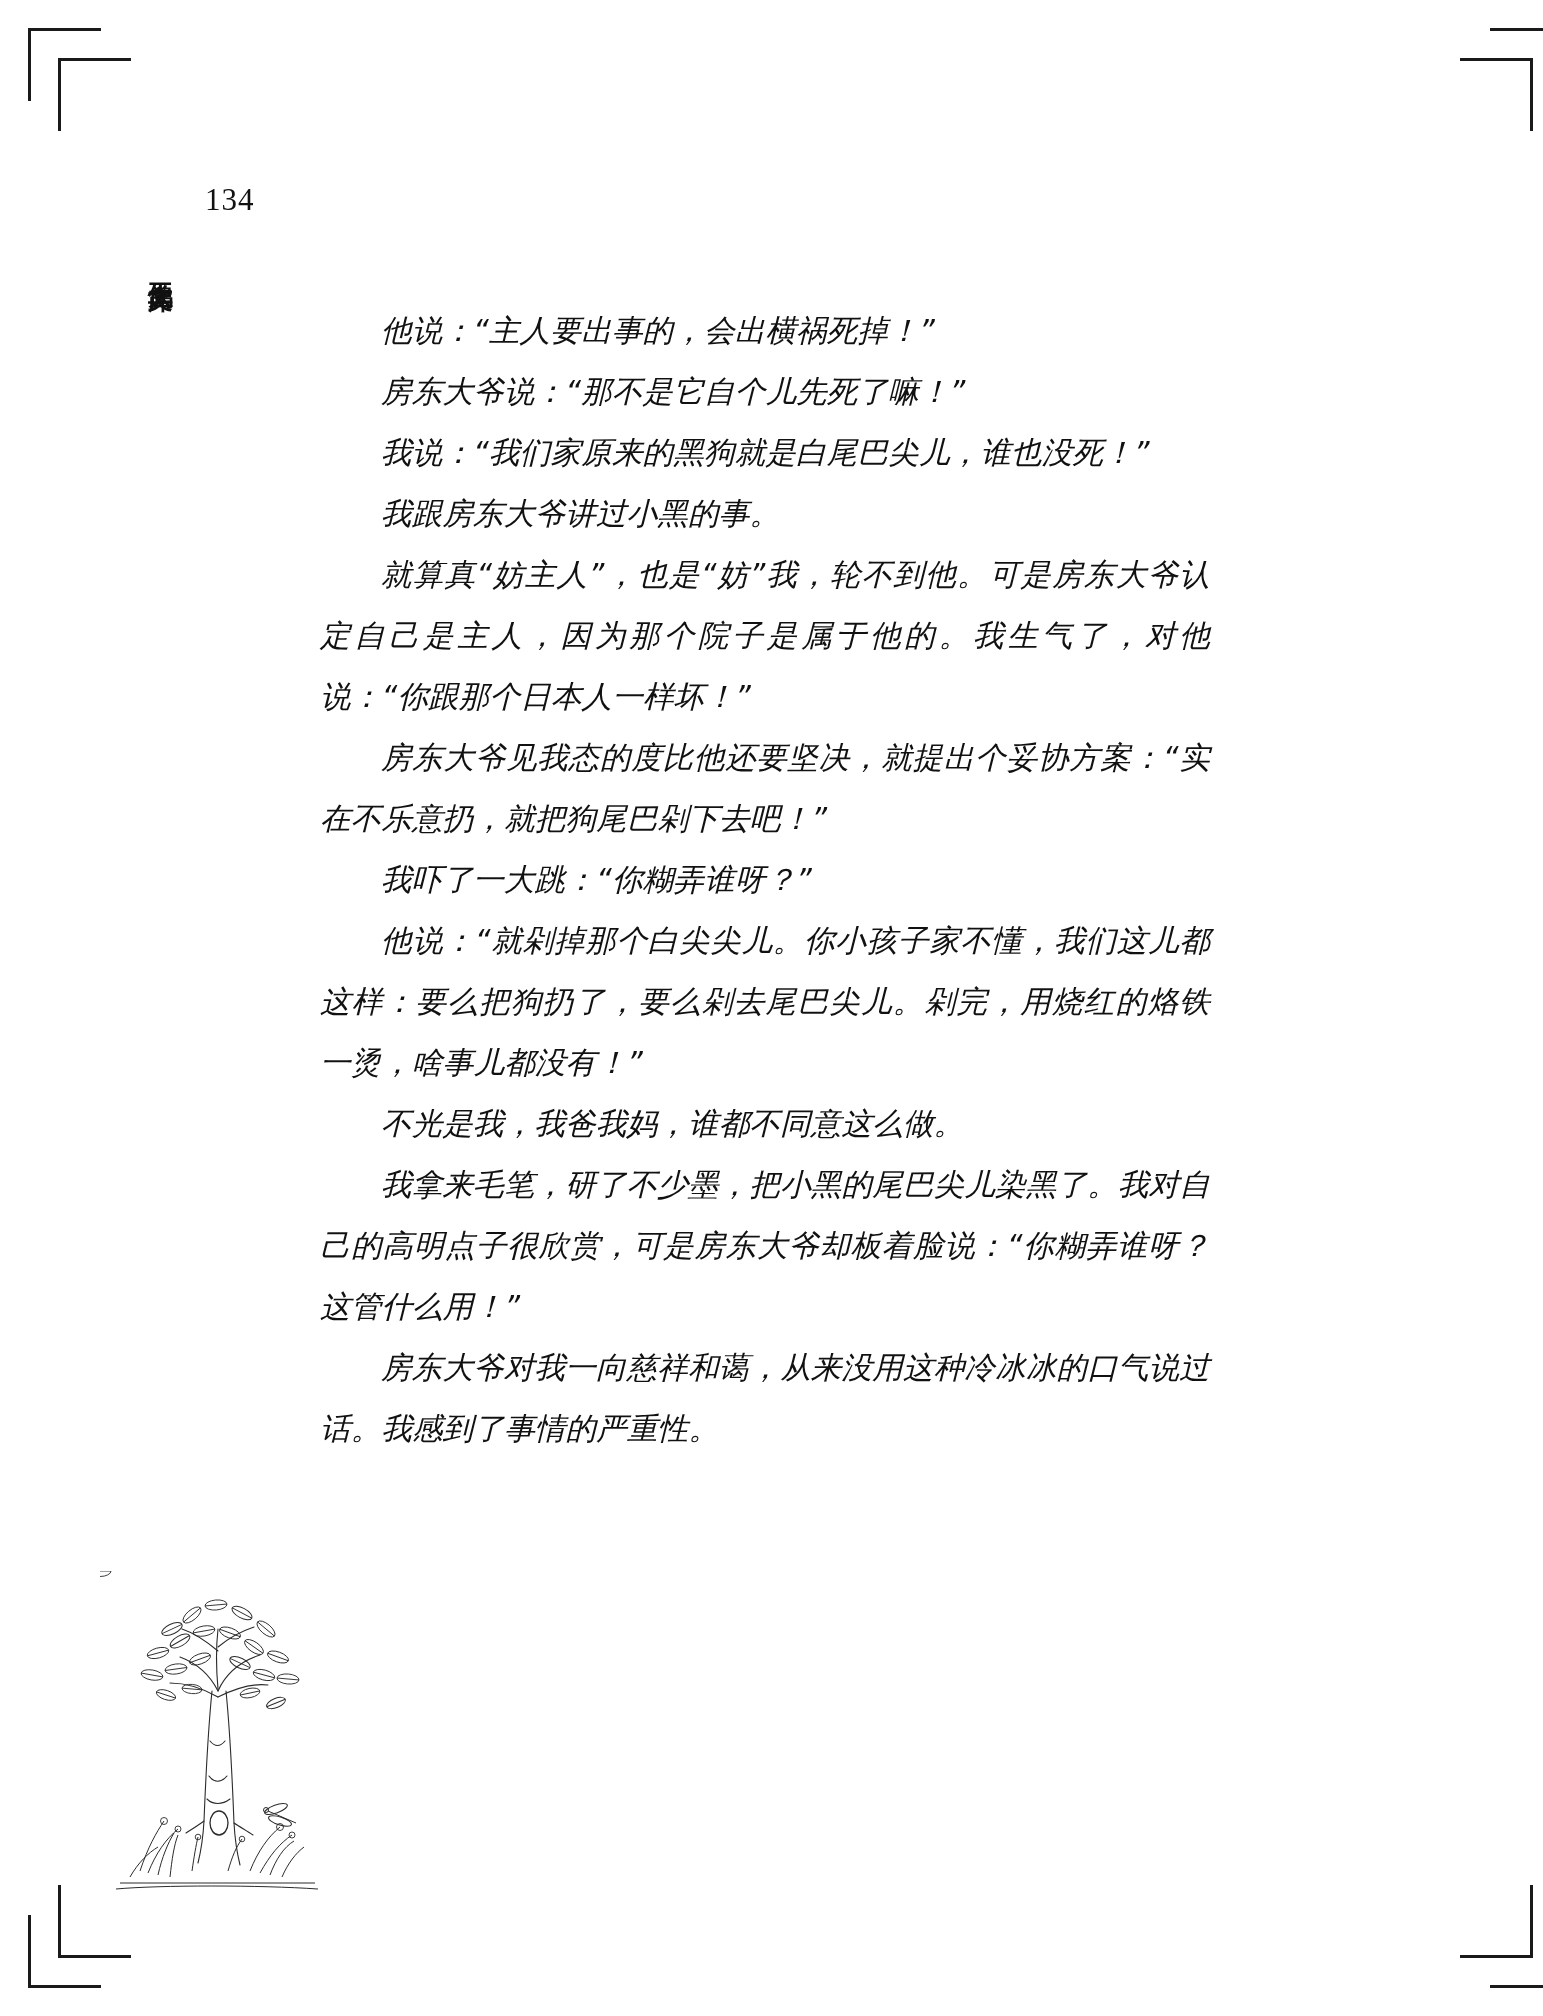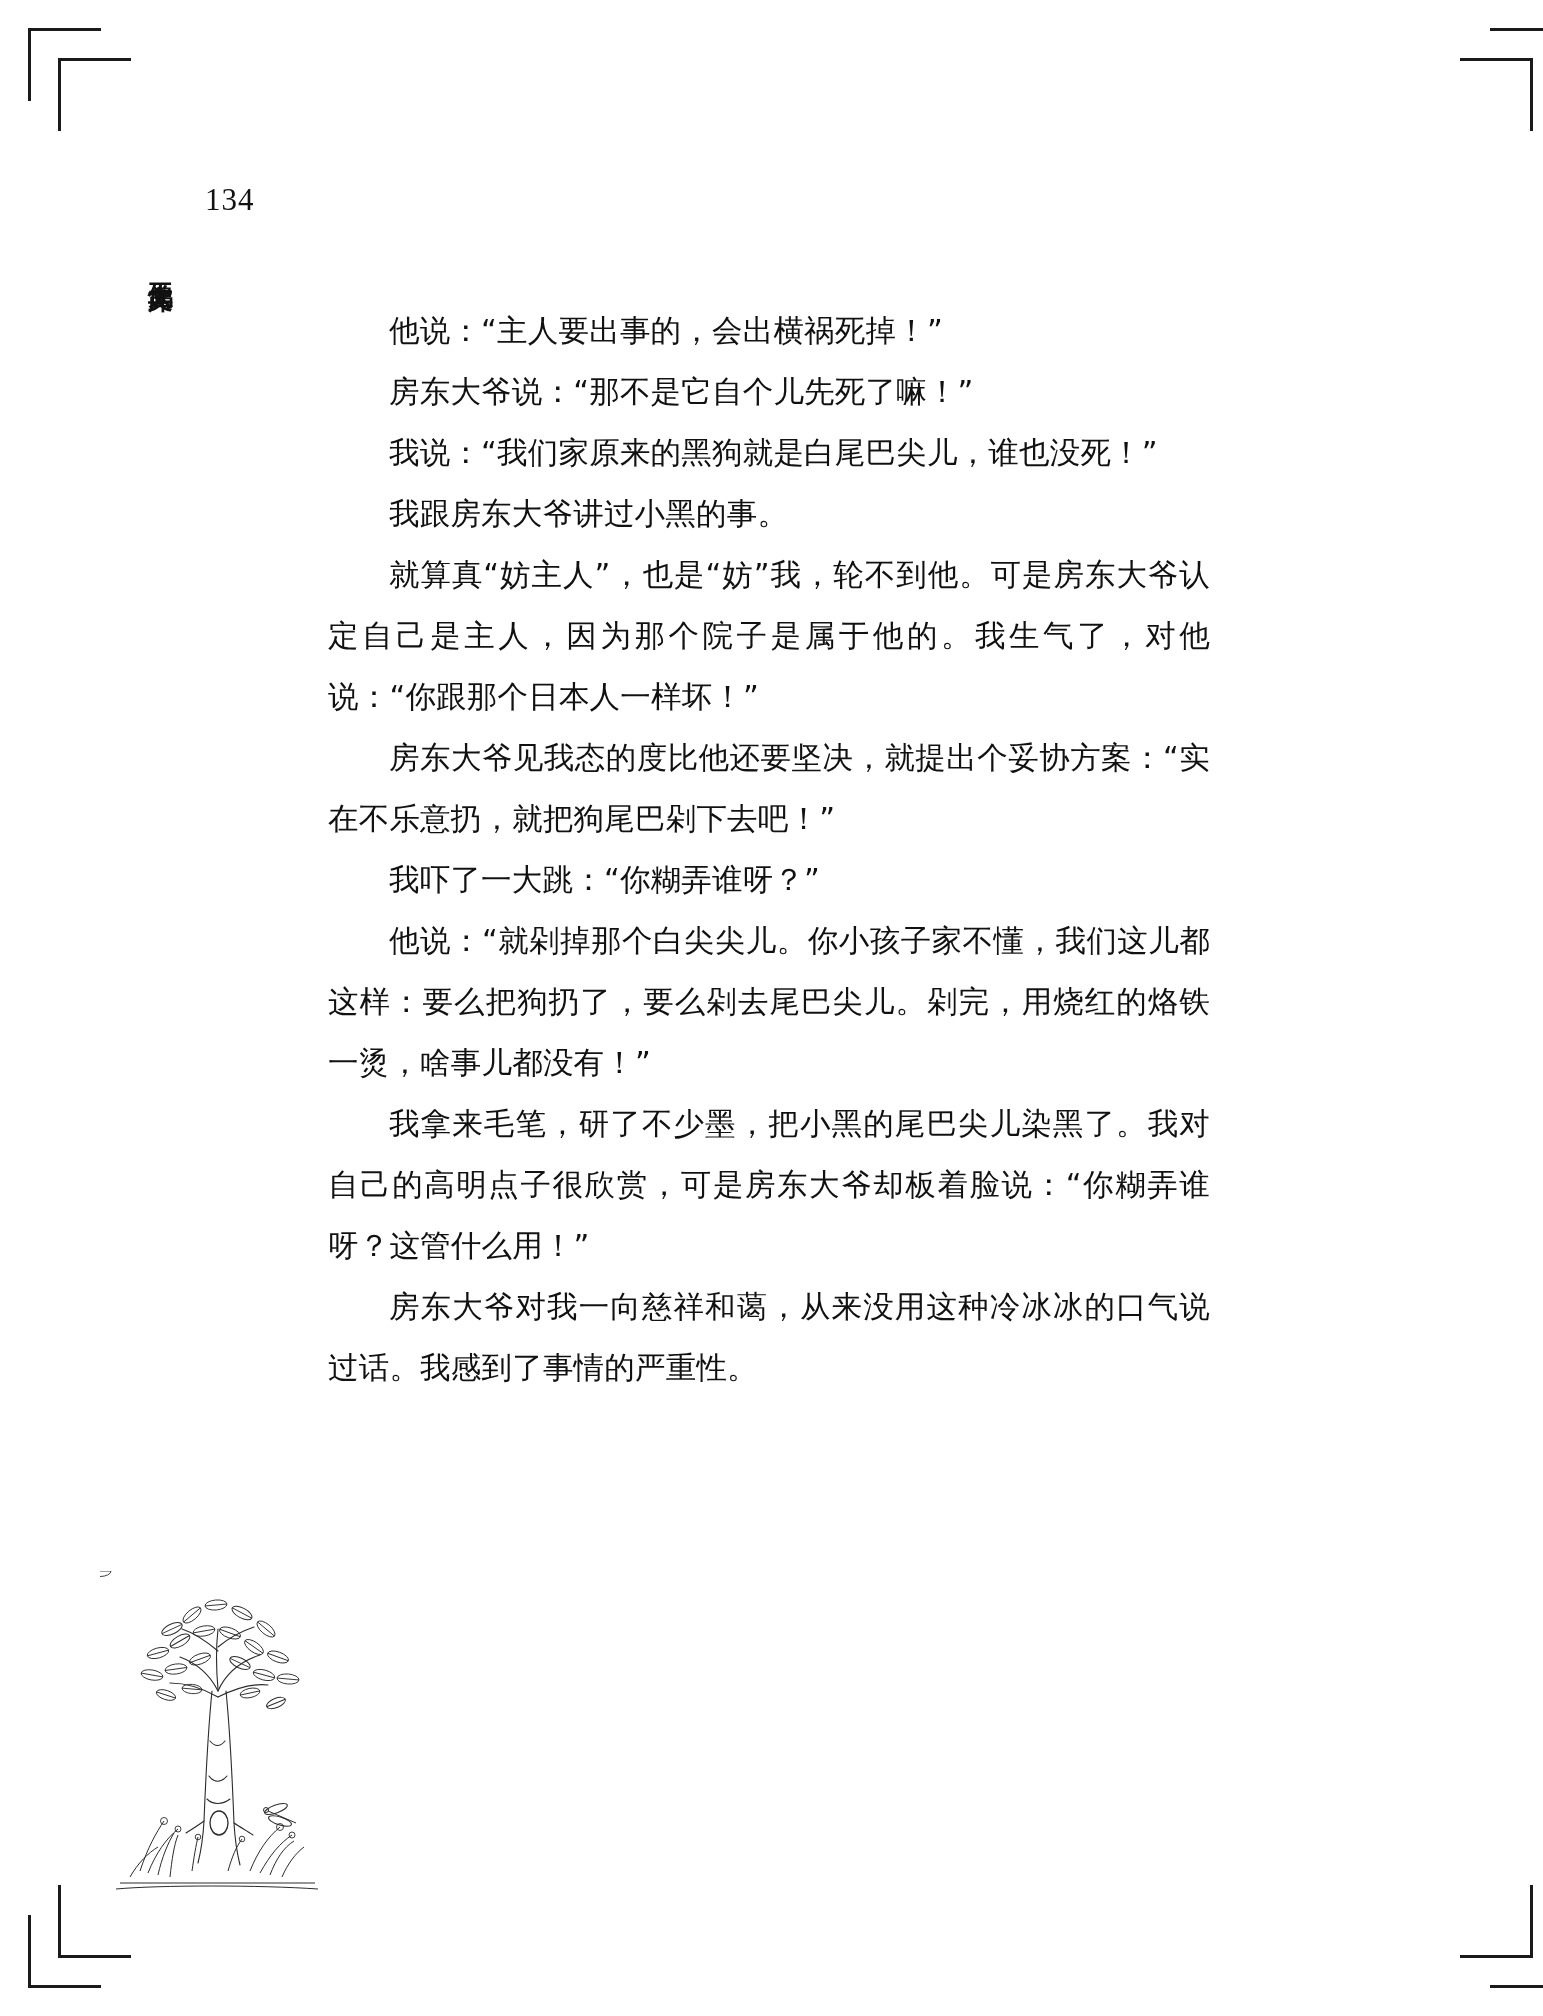--- a/index.html
+++ b/index.html
@@ -78,22 +78,23 @@
     left: 320px;
     width: 890px;
     font-size: 30.5px;
     line-height: 61px;
     color: #111;
     letter-spacing: 0.2px;
     text-align: justify;
     text-justify: inter-ideograph;
   }
   .body-text p {
-    margin: 0 0 0 8px;
+    margin: 0 0 0 0;
     text-indent: 2em;
+    font-style: italic;
   }
 
   
   .illustration {
     position: absolute;
     left: 100px;
     bottom: 115px;
     width: 235px;
     height: 330px;
   }
@@ -118,20 +119,21 @@
 
   <div class="body-text">
     <p>他说：“主人要出事的，会出横祸死掉！”</p>
     <p>房东大爷说：“那不是它自个儿先死了嘛！”</p>
     <p>我说：“我们家原来的黑狗就是白尾巴尖儿，谁也没死！”</p>
     <p>我跟房东大爷讲过小黑的事。</p>
     <p>就算真“妨主人”，也是“妨”我，轮不到他。可是房东大爷认定自己是主人，因为那个院子是属于他的。我生气了，对他说：“你跟那个日本人一样坏！”</p>
     <p>房东大爷见我态的度比他还要坚决，就提出个妥协方案：“实在不乐意扔，就把狗尾巴剁下去吧！”</p>
     <p>我吓了一大跳：“你糊弄谁呀？”</p>
     <p>他说：“就剁掉那个白尖尖儿。你小孩子家不懂，我们这儿都这样：要么把狗扔了，要么剁去尾巴尖儿。剁完，用烧红的烙铁一烫，啥事儿都没有！”</p>
+    <p>不光是我，我爸我妈，谁都不同意这么做。</p>
     <p>我拿来毛笔，研了不少墨，把小黑的尾巴尖儿染黑了。我对自己的高明点子很欣赏，可是房东大爷却板着脸说：“你糊弄谁呀？这管什么用！”</p>
     <p>房东大爷对我一向慈祥和蔼，从来没用这种冷冰冰的口气说过话。我感到了事情的严重性。</p>
   </div>
 
   <div class="illustration">
     <svg viewBox="0 0 235 330" width="235" height="330" xmlns="http://www.w3.org/2000/svg">
       <g stroke="#2b2b2b" fill="none" stroke-width="1.1" stroke-linecap="round">
 
         <path d="M112 120 C108 160, 106 200, 104 250 C103 268, 101 280, 98 292"></path>
         <path d="M126 120 C130 160, 132 200, 134 252 C135 270, 137 282, 140 294"></path>

